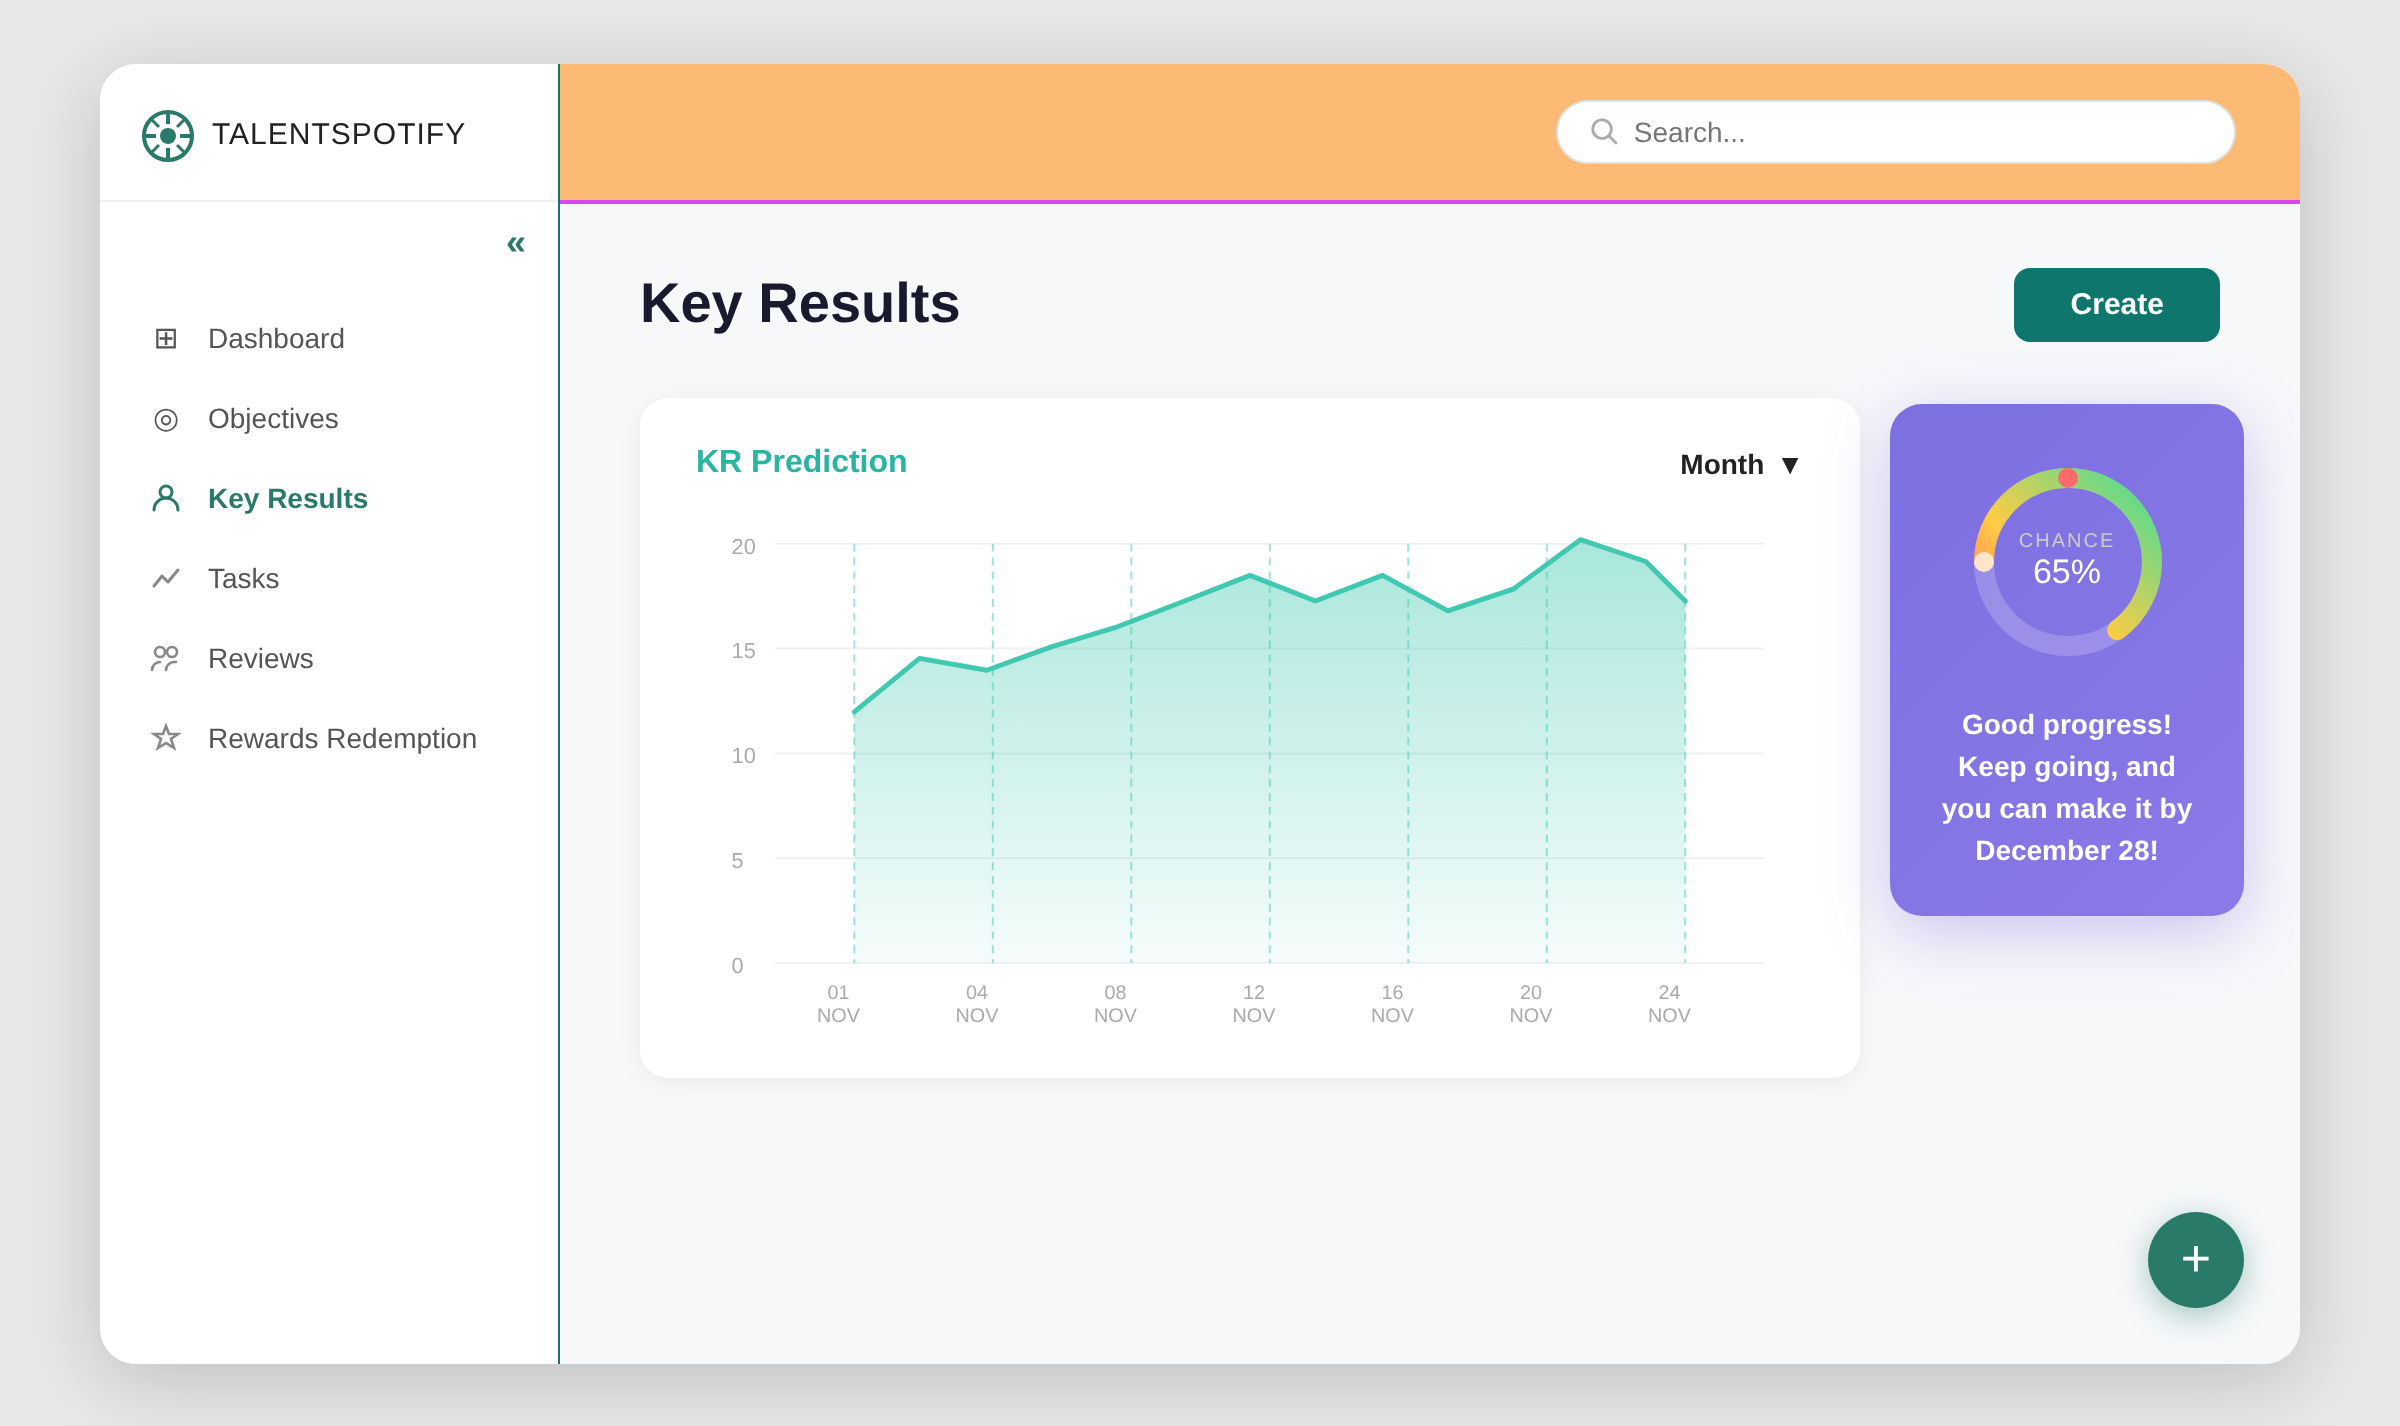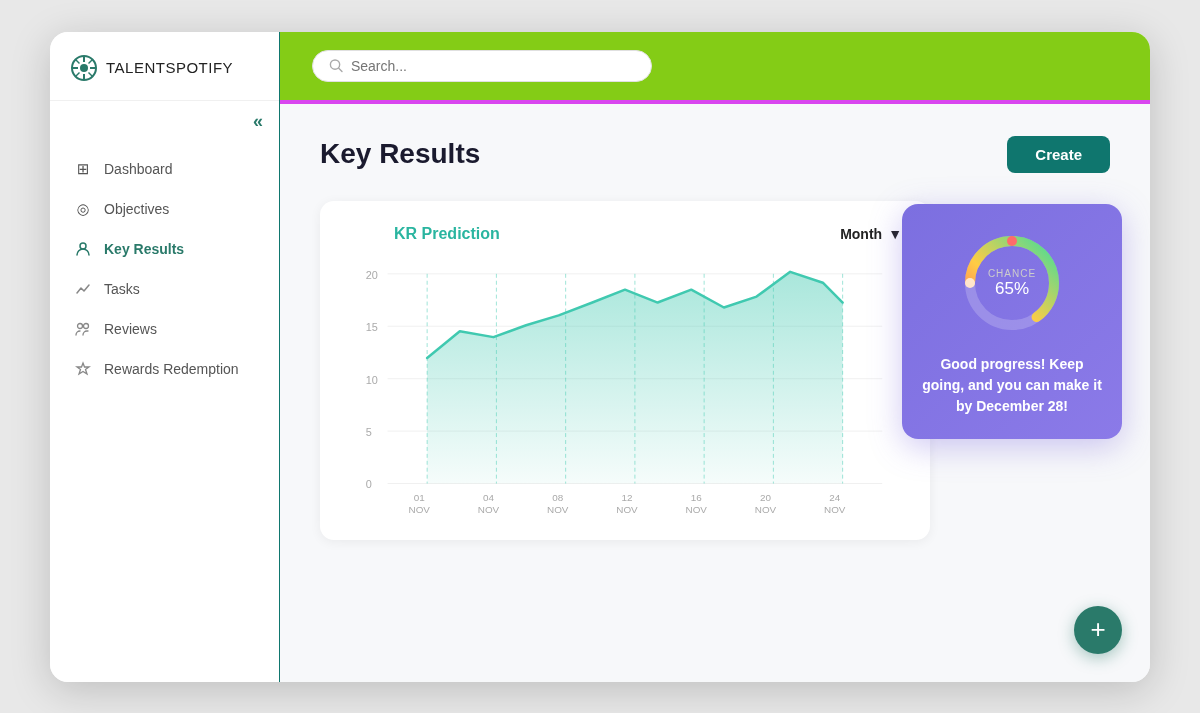--- a/index.html
+++ b/index.html
@@ -100,24 +100,24 @@
     .main {
       flex: 1;
       background: #f7f8fa;
       display: flex;
       flex-direction: column;
       overflow: hidden;
     }
     .topbar {
       display: flex;
       align-items: center;
-      justify-content: flex-start;
+      justify-content: flex-end;
       padding: 18px 32px;
-      background: #84cc16;
-      border-bottom: 4px solid #d946ef;
+      background: #fdba74;
+      border-bottom: 2px solid #d946ef;
     }
     .search-bar {
       background: #fff;
       border: 1px solid #e0e0e0;
       border-radius: 20px;
       display: flex;
       align-items: center;
       padding: 7px 16px;
       width: 340px;
       gap: 8px;
@@ -164,21 +164,20 @@
       padding: 24px 28px 20px 28px;
       box-shadow: 0 2px 12px rgba(0,0,0,0.06);
       width: 610px;
       position: relative;
     }
     .chart-header {
       display: flex;
       align-items: center;
       justify-content: space-between;
       margin-bottom: 16px;
-      margin-left: 46px;
     }
     .chart-title {
       font-size: 16px;
       font-weight: 700;
       color: #2ab5a0;
     }
     .month-selector {
       display: flex;
       align-items: center;
       gap: 6px;
@@ -192,21 +191,21 @@
     }
     
     .chart-container {
       width: 100%;
     }
     
     .prediction-card {
       position: absolute;
       right: 28px;
       top: 100px;
-      width: 220px;
+      width: 177px;
       background: linear-gradient(135deg, #7c6fe0 0%, #8b7ae8 100%);
       border-radius: 16px;
       padding: 24px 20px 22px 20px;
       box-shadow: 0 8px 32px rgba(120,100,220,0.35);
       color: #fff;
       display: flex;
       flex-direction: column;
       align-items: center;
       gap: 16px;
     }

